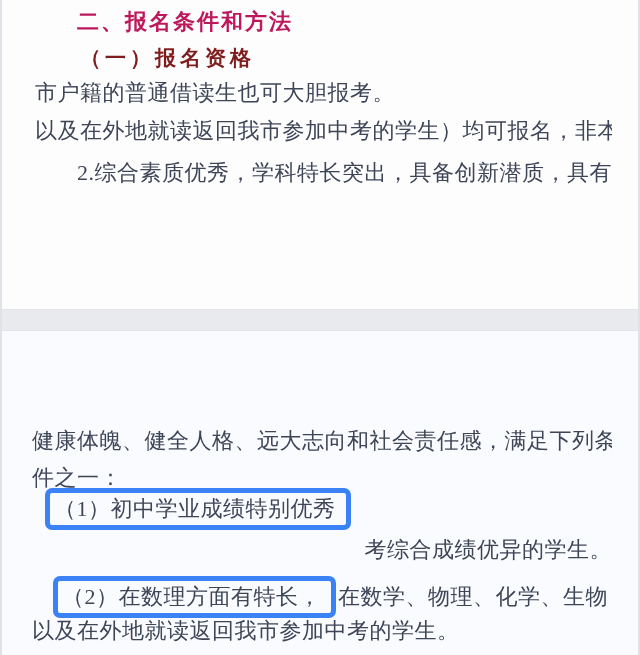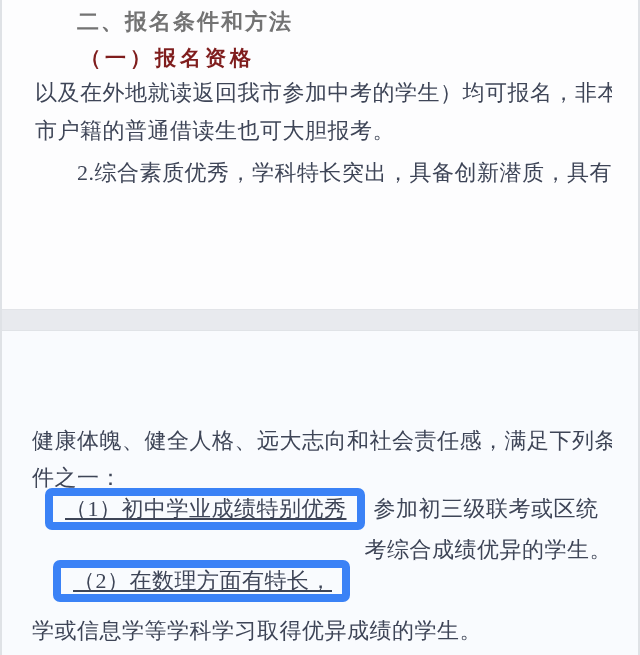--- a/index.html
+++ b/index.html
@@ -19,21 +19,21 @@
   .sec-top {
     position:absolute; top:0; left:0; right:0; height:309px;
     background:#fdfdfe;
     padding:0 26px 0 33px;
   }
   .doc-heading {
     margin:6px 0 0 42px;
     height:32px; line-height:32px;
     font-family:"Liberation Sans","DejaVu Sans",sans-serif;
     font-weight:bold; font-size:22px; letter-spacing:2px;
-    color:#737373; white-space:nowrap;
+    color:#be185d; white-space:nowrap;
   }
   .doc-subheading {
     margin:4px 0 0 45px;
     height:32px; line-height:32px;
     font-weight:bold; font-size:21px; letter-spacing:4px;
     color:#7f1d1d; white-space:nowrap;
   }
   .line {
     height:38px; line-height:38px;
     font-size:22px; letter-spacing:0.5px;
@@ -53,67 +53,66 @@
   .sec-bottom {
     position:absolute; top:331px; left:0; right:0; bottom:0;
     background:#f9fbfe;
     padding:0 26px 0 30px;
   }
   .b-line { position:absolute; left:30px; right:26px; }
   .b-line1 { top:91px; }
   .b-line2 { top:128px; }
   .b-row1  { top:156px; }
   .b-cont1 { top:200px;text-align:right; }
-  .b-row2  { top:228px; }
+  .b-row2  { top:244px; }
   .b-cont2 { top:281px; }
   .crit-row {
     position:absolute; left:30px; right:26px;
     display:flex; align-items:center;
     height:44px; white-space:nowrap;
   }
   .hl-box {
     display:inline-flex; align-items:center;
-    border:8px solid #3b82f6;
+    border:5px solid #3b82f6;
     border-radius:7px;
     height:42px;
-    padding:0 10px 0 12px;
+    padding:0 10px 0 4px;
     font-size:22px; letter-spacing:0.5px;
     background:transparent;
     flex:0 0 auto;
-    text-decoration:underline;
   }
   .box1 { margin-left:13px; }
   .box2 { margin-left:21px; }
   .after-box { margin-left:9px; font-size:22px; letter-spacing:0.5px; }
   .after-box2 { margin-left:2px; }
 </style>
 </head>
 <body>
 
 <div class="page">
 
   <div class="sec-top">
     <div class="doc-heading">二、报名条件和方法</div>
     <div class="doc-subheading">（一）报名资格</div>
+    <div class="line">市户籍的普通借读生也可大胆报考。</div>
     <div class="line">以及在外地就读返回我市参加中考的学生）均可报名，非本</div>
-    <div class="line">市户籍的普通借读生也可大胆报考。</div>
     <div class="line p2-gap indent">2.综合素质优秀，学科特长突出，具备创新潜质，具有</div>
   </div>
 
   <div class="divider"></div>
 
   <div class="sec-bottom">
     <div class="line b-line b-line2">件之一：</div>
     <div class="line b-line b-line1">健康体魄、健全人格、远大志向和社会责任感，满足下列条</div>
 
     <div class="crit-row b-row1">
       <span class="hl-box box1">（1）初中学业成绩特别优秀</span>
-      <span class="after-box">参加初三级联考或区统</span>
     </div>
     <div class="line b-line b-cont1">考综合成绩优异的学生。</div>
 
     <div class="crit-row b-row2">
       <span class="hl-box box2">（2）在数理方面有特长，</span>
+      <span class="after-box after-box2">在数学、物理、化学、生物</span>
     </div>
-    <div class="line b-line b-cont2">学或信息学等学科学习取得优异成绩的学生。</div>
+    <div class="line b-line b-cont2">以及在外地就读返回我市参加中考的学生。</div>
   </div>
 
 </div>
 
 </body></html>

